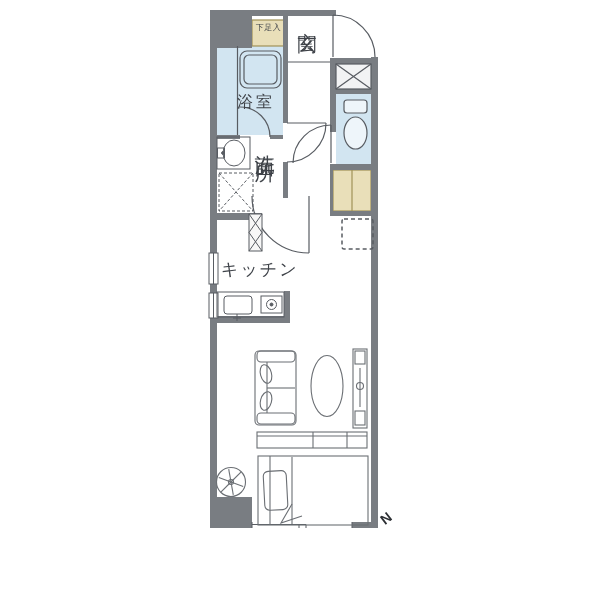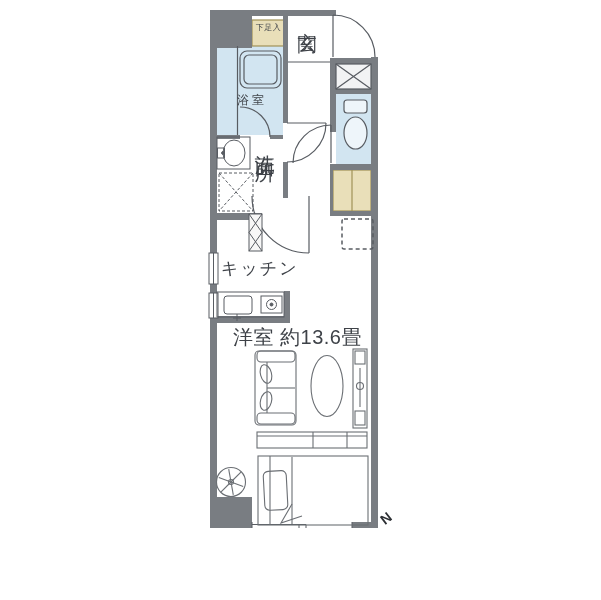--- a/index.html
+++ b/index.html
@@ -8,23 +8,23 @@
     font-family:"Liberation Sans", sans-serif;
   }
   #plan-svg{position:absolute;left:0;top:0;}
   .lbl{
     position:absolute;color:#3e4248;font-weight:500;white-space:nowrap;
     font-family:"Liberation Sans", sans-serif;line-height:1.05;
   }
   .vert{writing-mode:vertical-rl;text-orientation:upright;}
   #lbl-shoebox{left:253px;top:24px;width:31px;font-size:8px;text-align:center;letter-spacing:0.5px;}
   #lbl-entrance{left:297px;top:17px;font-size:19px;letter-spacing:4px;}
-  #lbl-bathroom{left:237px;top:94px;font-size:12px;letter-spacing:3px;}
+  #lbl-bathroom{left:237px;top:94px;font-size:16px;letter-spacing:3px;}
   #lbl-washroom{left:254px;top:139px;font-size:20px;letter-spacing:4px;}
-  #lbl-kitchen{left:221px;top:261px;font-size:17px;letter-spacing:2px;font-family:Liberation Mono, monospace;}
+  #lbl-kitchen{left:221px;top:261px;font-size:17px;letter-spacing:2px;}
   #lbl-mainroom{left:233px;top:327px;font-size:20px;letter-spacing:0.5px;}
   #lbl-balcony{left:247px;top:549px;font-size:21px;letter-spacing:6px;}
   #lbl-north{left:381px;top:511px;font-size:14px;color:#2c2f33;transform:rotate(-38deg);font-weight:600;}
 </style>
 </head>
 <body>
 
 <div id="canvas">
 
   <svg id="plan-svg" width="601" height="600" viewBox="0 0 601 600">
@@ -199,15 +199,14 @@
       <circle cx="411" cy="571" r="20" fill="none" stroke="#55585c" stroke-width="1.5"></circle>
       <polygon points="396,535 403,589 413,585" fill="#0d0d0f"></polygon>
     </g>
   </svg>
 
   <div class="lbl" id="lbl-shoebox">下足入</div>
   <div class="lbl vert" id="lbl-entrance">玄関</div>
   <div class="lbl" id="lbl-bathroom">浴室</div>
   <div class="lbl vert" id="lbl-washroom">洗面所</div>
   <div class="lbl" id="lbl-kitchen">キッチン</div>
-  <div class="lbl" id="lbl-mainroom">洋室 約13.6畳</div>
   <div class="lbl" id="lbl-north">N</div>
 </div>
 
 </body></html>

